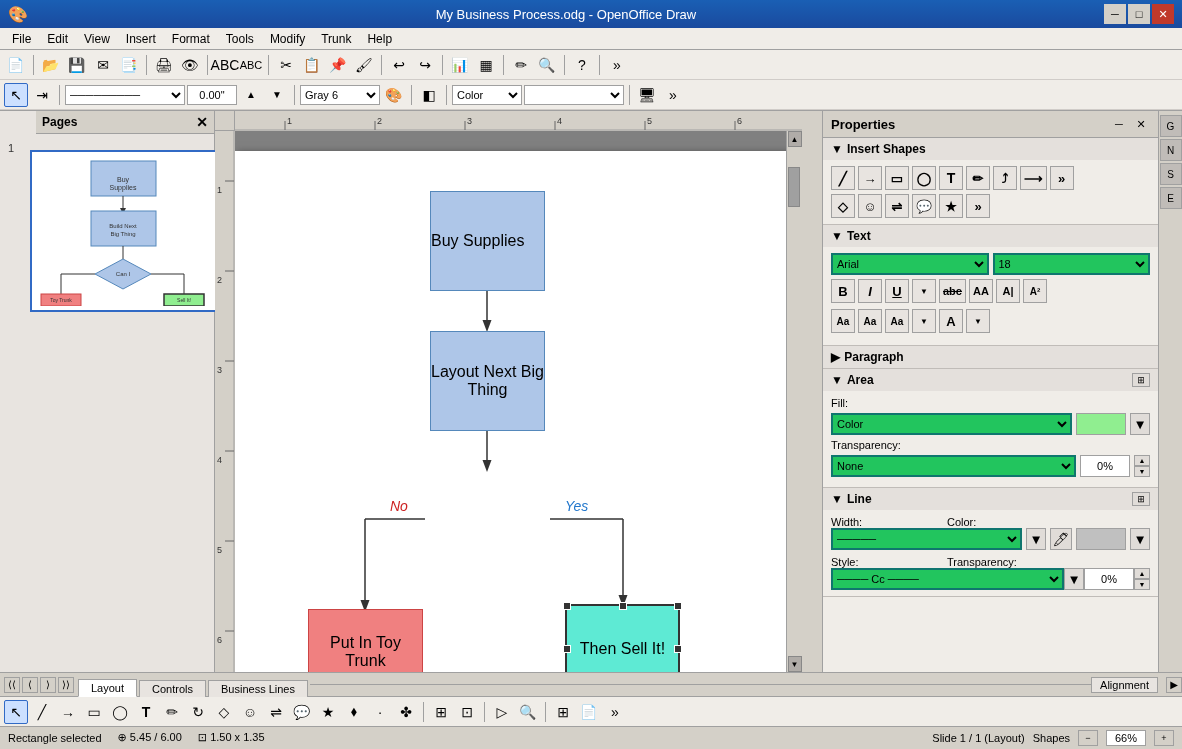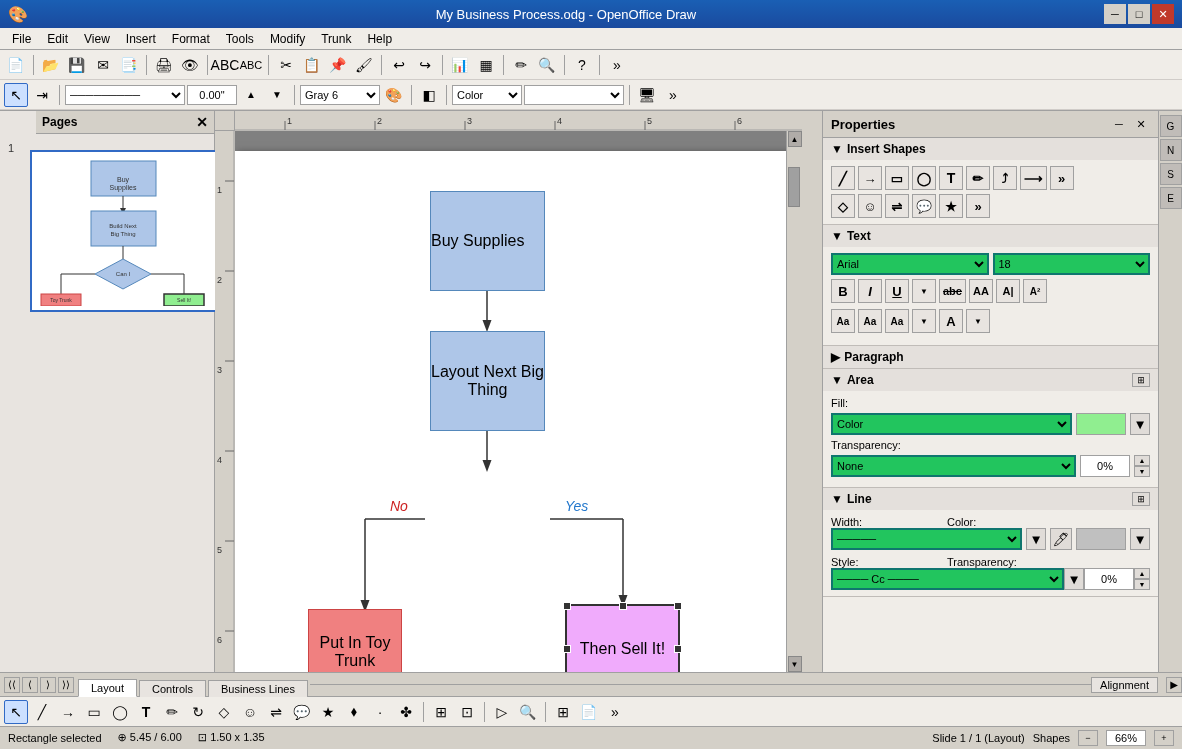--- a/index.html
+++ b/index.html
@@ -569,25 +569,25 @@
 
         <div class="shape-box shape-rect shape-buy-supplies">
           <span>Buy Supplies</span>
         </div>
 
         <div class="shape-box shape-rect shape-build">
           <span>Layout Next Big Thing</span>
         </div>
 
 
-        <div class="shape-box shape-rect" style="left:73px; top:458px; width:94px; height:85px; background:#f08080; border:1px solid #cc4444; font-size:16px;">
+        <div class="shape-box shape-rect" style="left:73px; top:458px; width:115px; height:85px; background:#f08080; border:1px solid #cc4444; font-size:16px;">
           <span>Put In Toy Trunk</span>
         </div>
 
-        <div class="shape-box" style="left:330px; top:453px; width:115px; height:90px; background:#f0abfc; border:2px solid #333; font-size:16px; position:absolute; display:flex; align-items:center; justify-content:center;">
+        <div class="shape-box" style="left:330px; top:453px; width:115px; height:90px; background:#5eead4; border:2px solid #333; font-size:16px; position:absolute; display:flex; align-items:center; justify-content:center;">
           <span>Then Sell It!</span>
 
           <div style="position:absolute; width:8px; height:8px; background:#333; border:1px solid white; top:-4px; left:-4px;"></div>
           <div style="position:absolute; width:8px; height:8px; background:#333; border:1px solid white; top:-4px; right:-4px;"></div>
 
           <div style="position:absolute; width:8px; height:8px; background:#333; border:1px solid white; top:-4px; left:calc(50% - 4px);"></div>
 
           <div style="position:absolute; width:8px; height:8px; background:#333; border:1px solid white; top:calc(50% - 4px); left:-4px;"></div>
           <div style="position:absolute; width:8px; height:8px; background:#333; border:1px solid white; top:calc(50% - 4px); right:-4px;"></div>
         </div>

